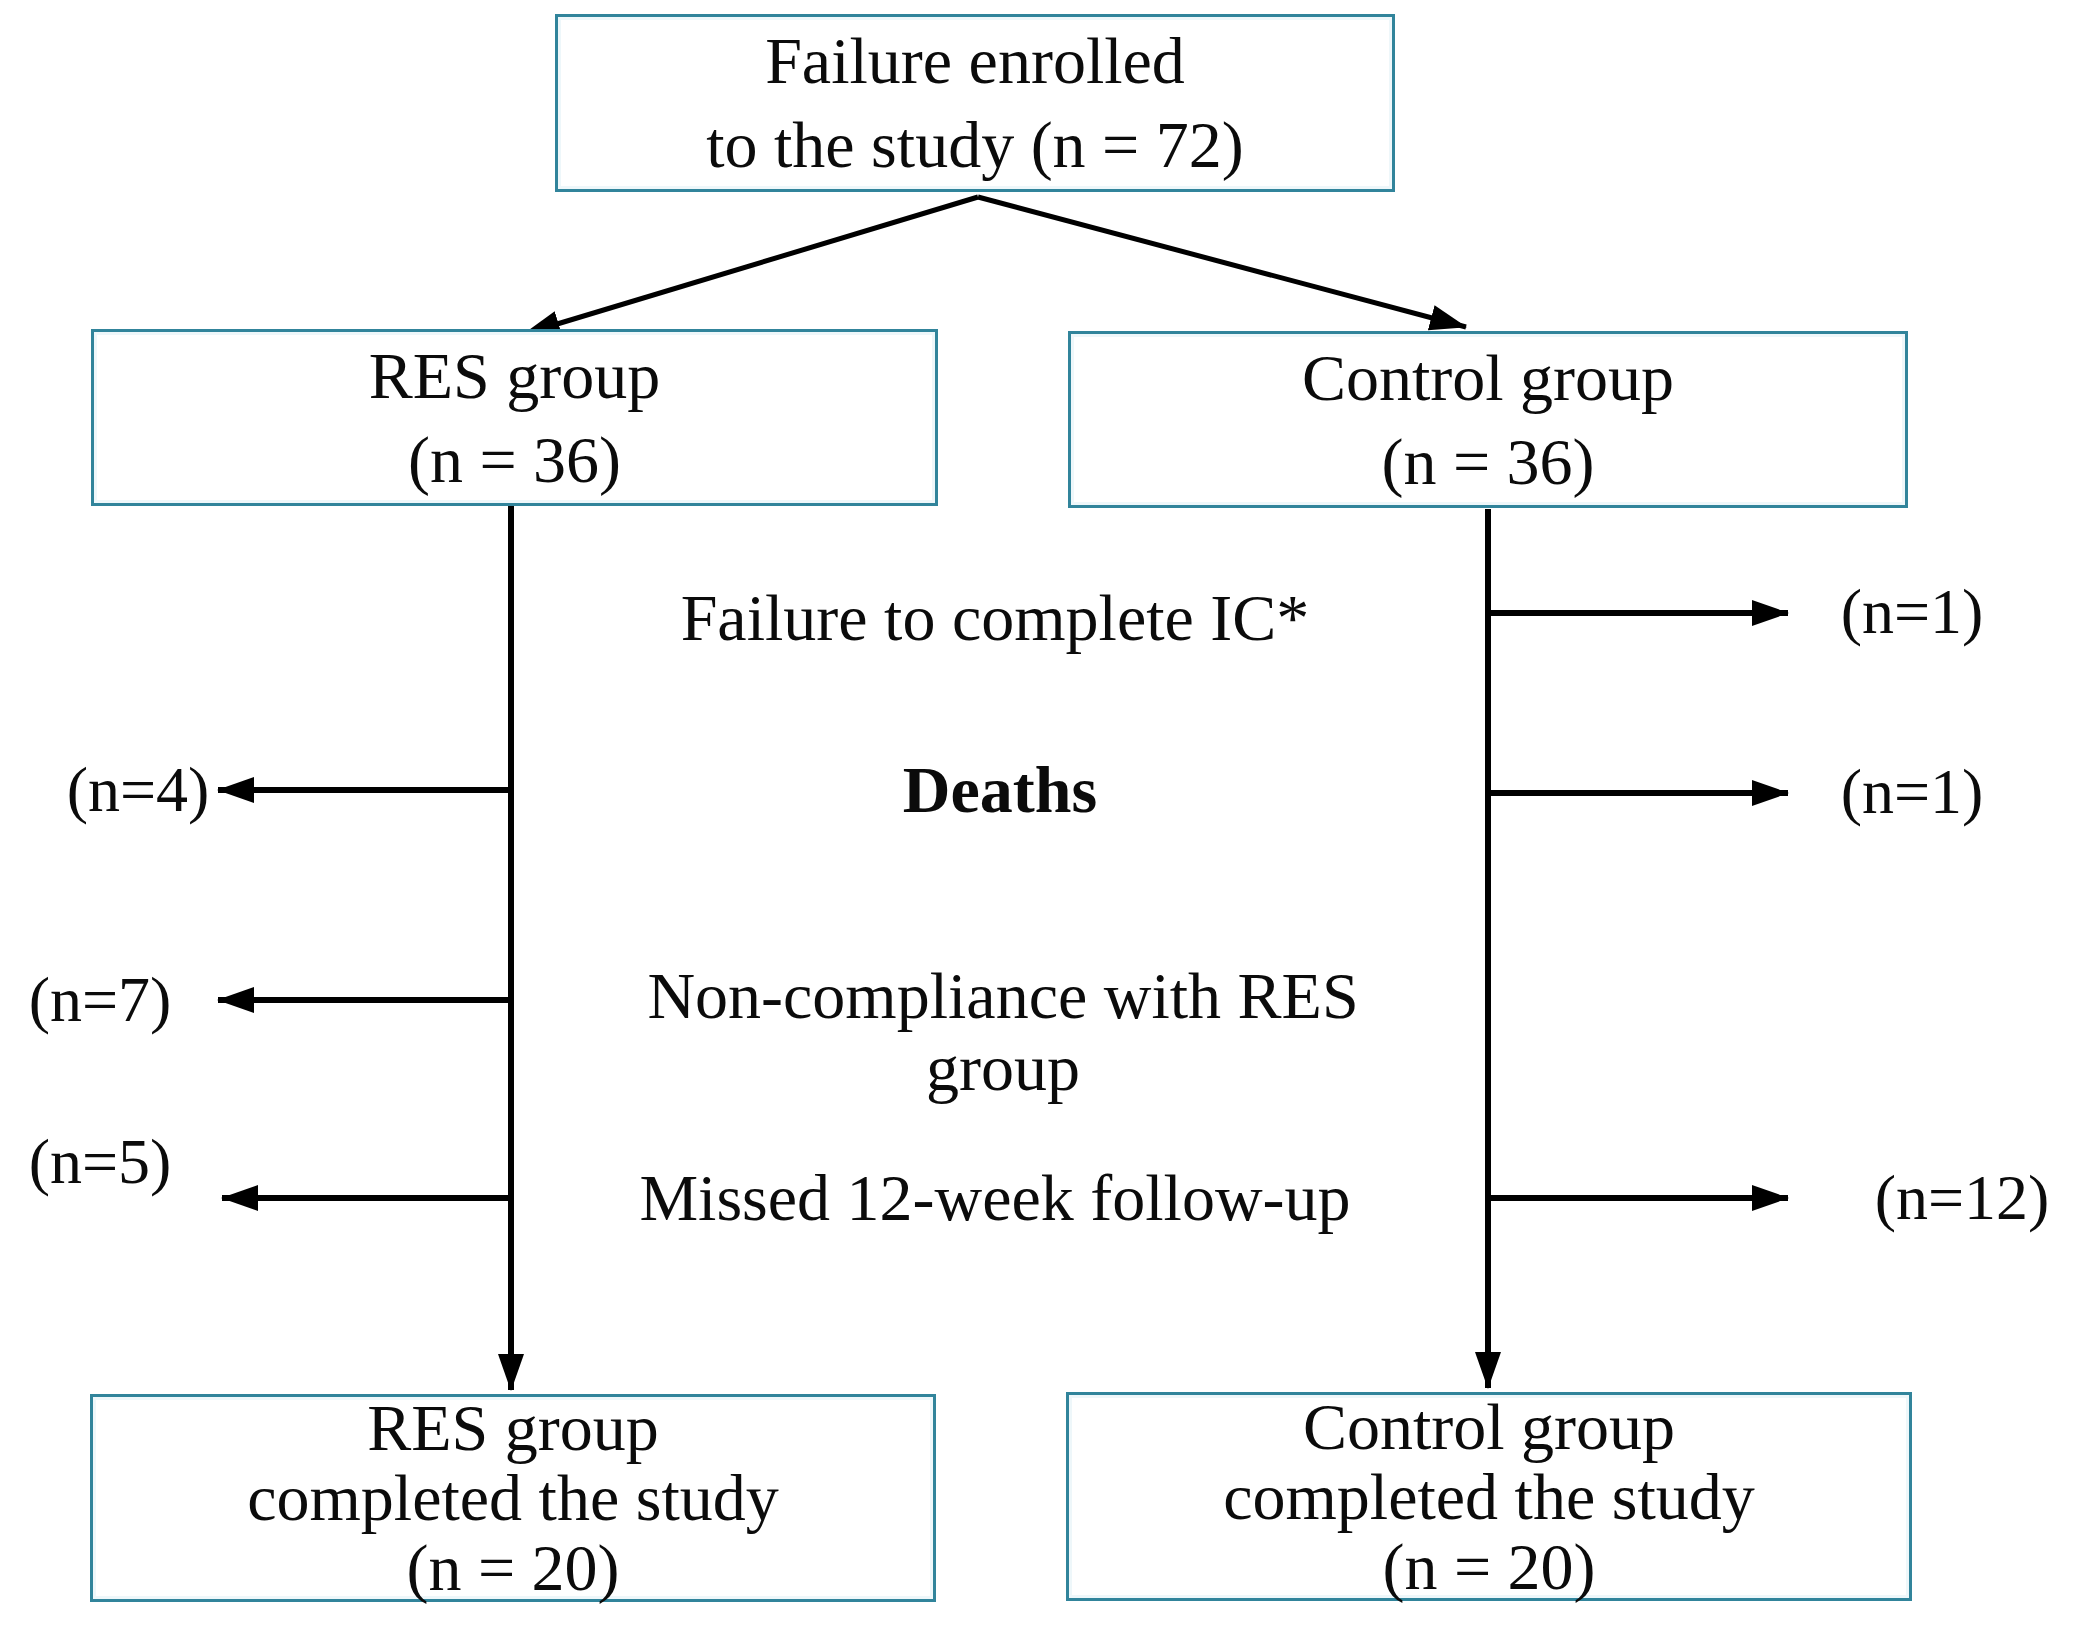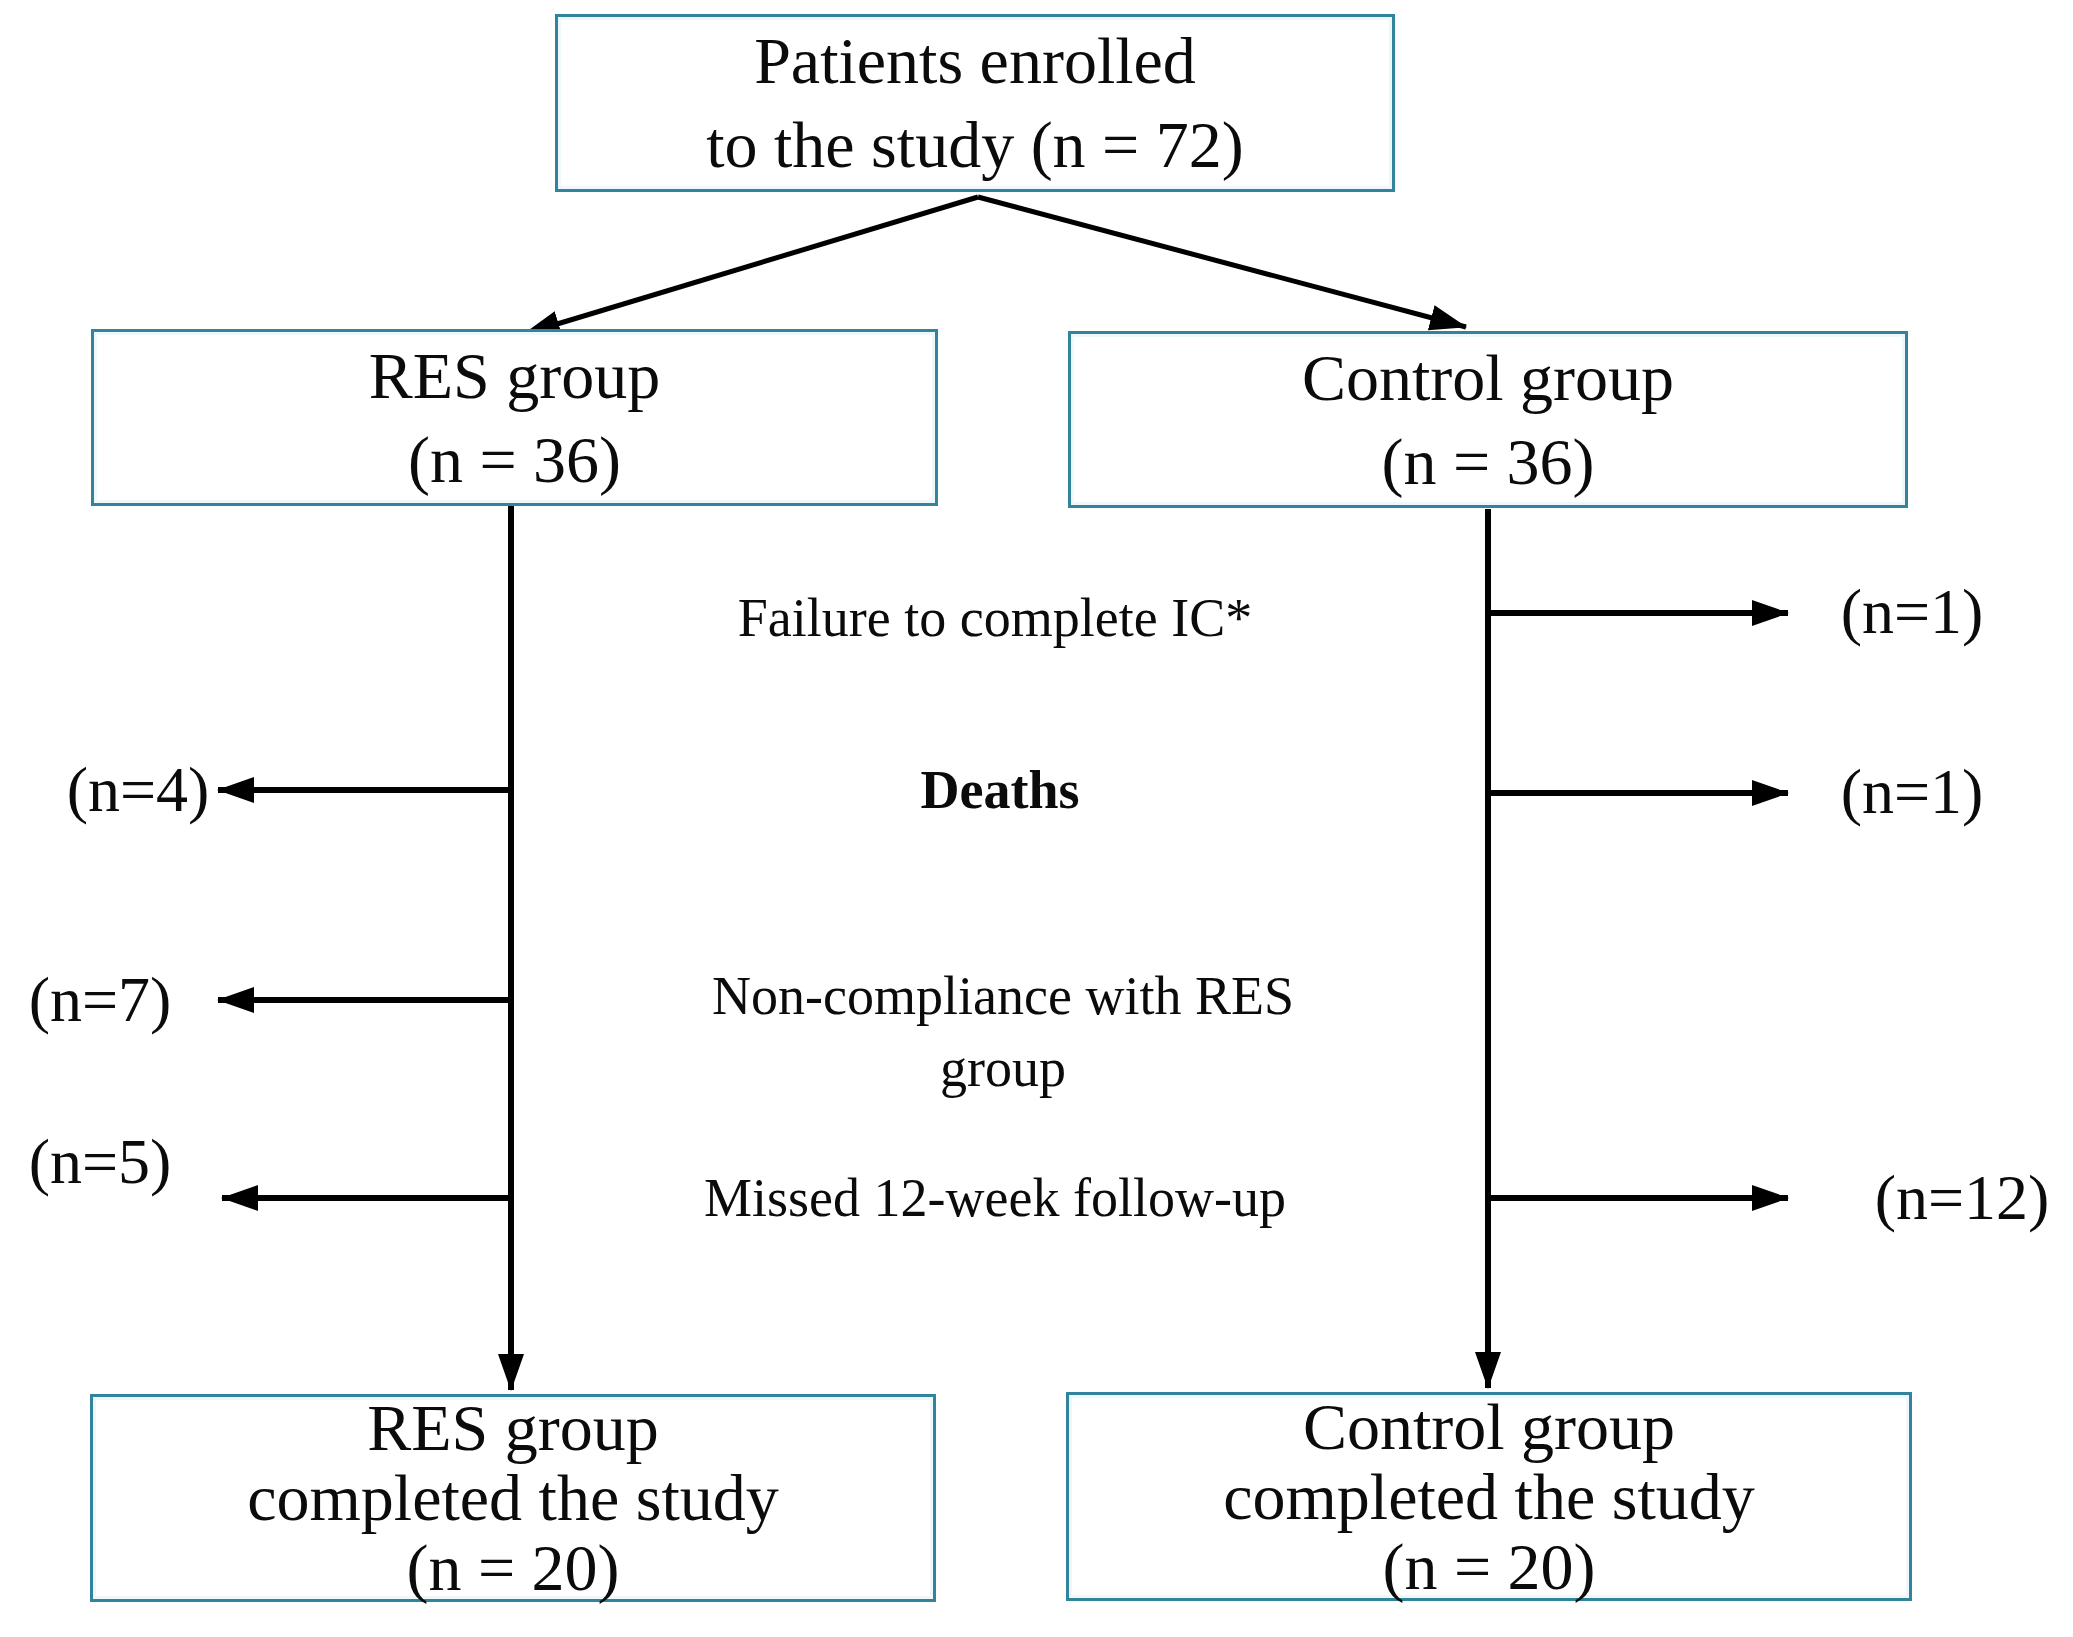--- a/index.html
+++ b/index.html
@@ -43,21 +43,21 @@
   .box--three { line-height: 70px; }
   .box-enrolled        { left: 555px;  top: 14px;   width: 840px; height: 178px; }
   .box-res-group       { left: 91px;   top: 329px;  width: 847px; height: 177px; }
   .box-control-group   { left: 1068px; top: 331px;  width: 840px; height: 177px; }
   .box-res-completed   { left: 90px;   top: 1394px; width: 846px; height: 208px; }
   .box-control-completed { left: 1066px; top: 1392px; width: 846px; height: 209px; }
   .mid-label {
     position: absolute;
     transform: translate(-50%, -50%);
     text-align: center;
-    font-size: 54px;
+    font-size: 66px;
     line-height: 72px;
     white-space: nowrap;
   }
   .count-label {
     position: absolute;
     transform: translate(-50%, -50%);
     font-size: 64px;
     white-space: nowrap;
   }
   .lbl-failure-ic   { left: 995px;  top: 618px; }
@@ -88,21 +88,21 @@
     <line x1="1488" y1="509" x2="1488" y2="1388" marker-end="url(#ah)"></line>
     <line x1="1488" y1="613" x2="1788" y2="613" marker-end="url(#ah)"></line>
     <line x1="511" y1="790" x2="218" y2="790" marker-end="url(#ah)"></line>
     <line x1="1488" y1="793" x2="1788" y2="793" marker-end="url(#ah)"></line>
     <line x1="511" y1="1000" x2="218" y2="1000" marker-end="url(#ah)"></line>
     <line x1="511" y1="1198" x2="222" y2="1198" marker-end="url(#ah)"></line>
     <line x1="1488" y1="1198" x2="1788" y2="1198" marker-end="url(#ah)"></line>
   </svg>
 
   <div class="box box-enrolled">
-    <div>Patients enrolled</div>
+    <div>Failure enrolled</div>
     <div>to the study (n = 72)</div>
   </div>
 
   <div class="box box-res-group">
     <div>RES group</div>
     <div>(n = 36)</div>
   </div>
 
   <div class="box box-control-group">
     <div>Control group</div>

